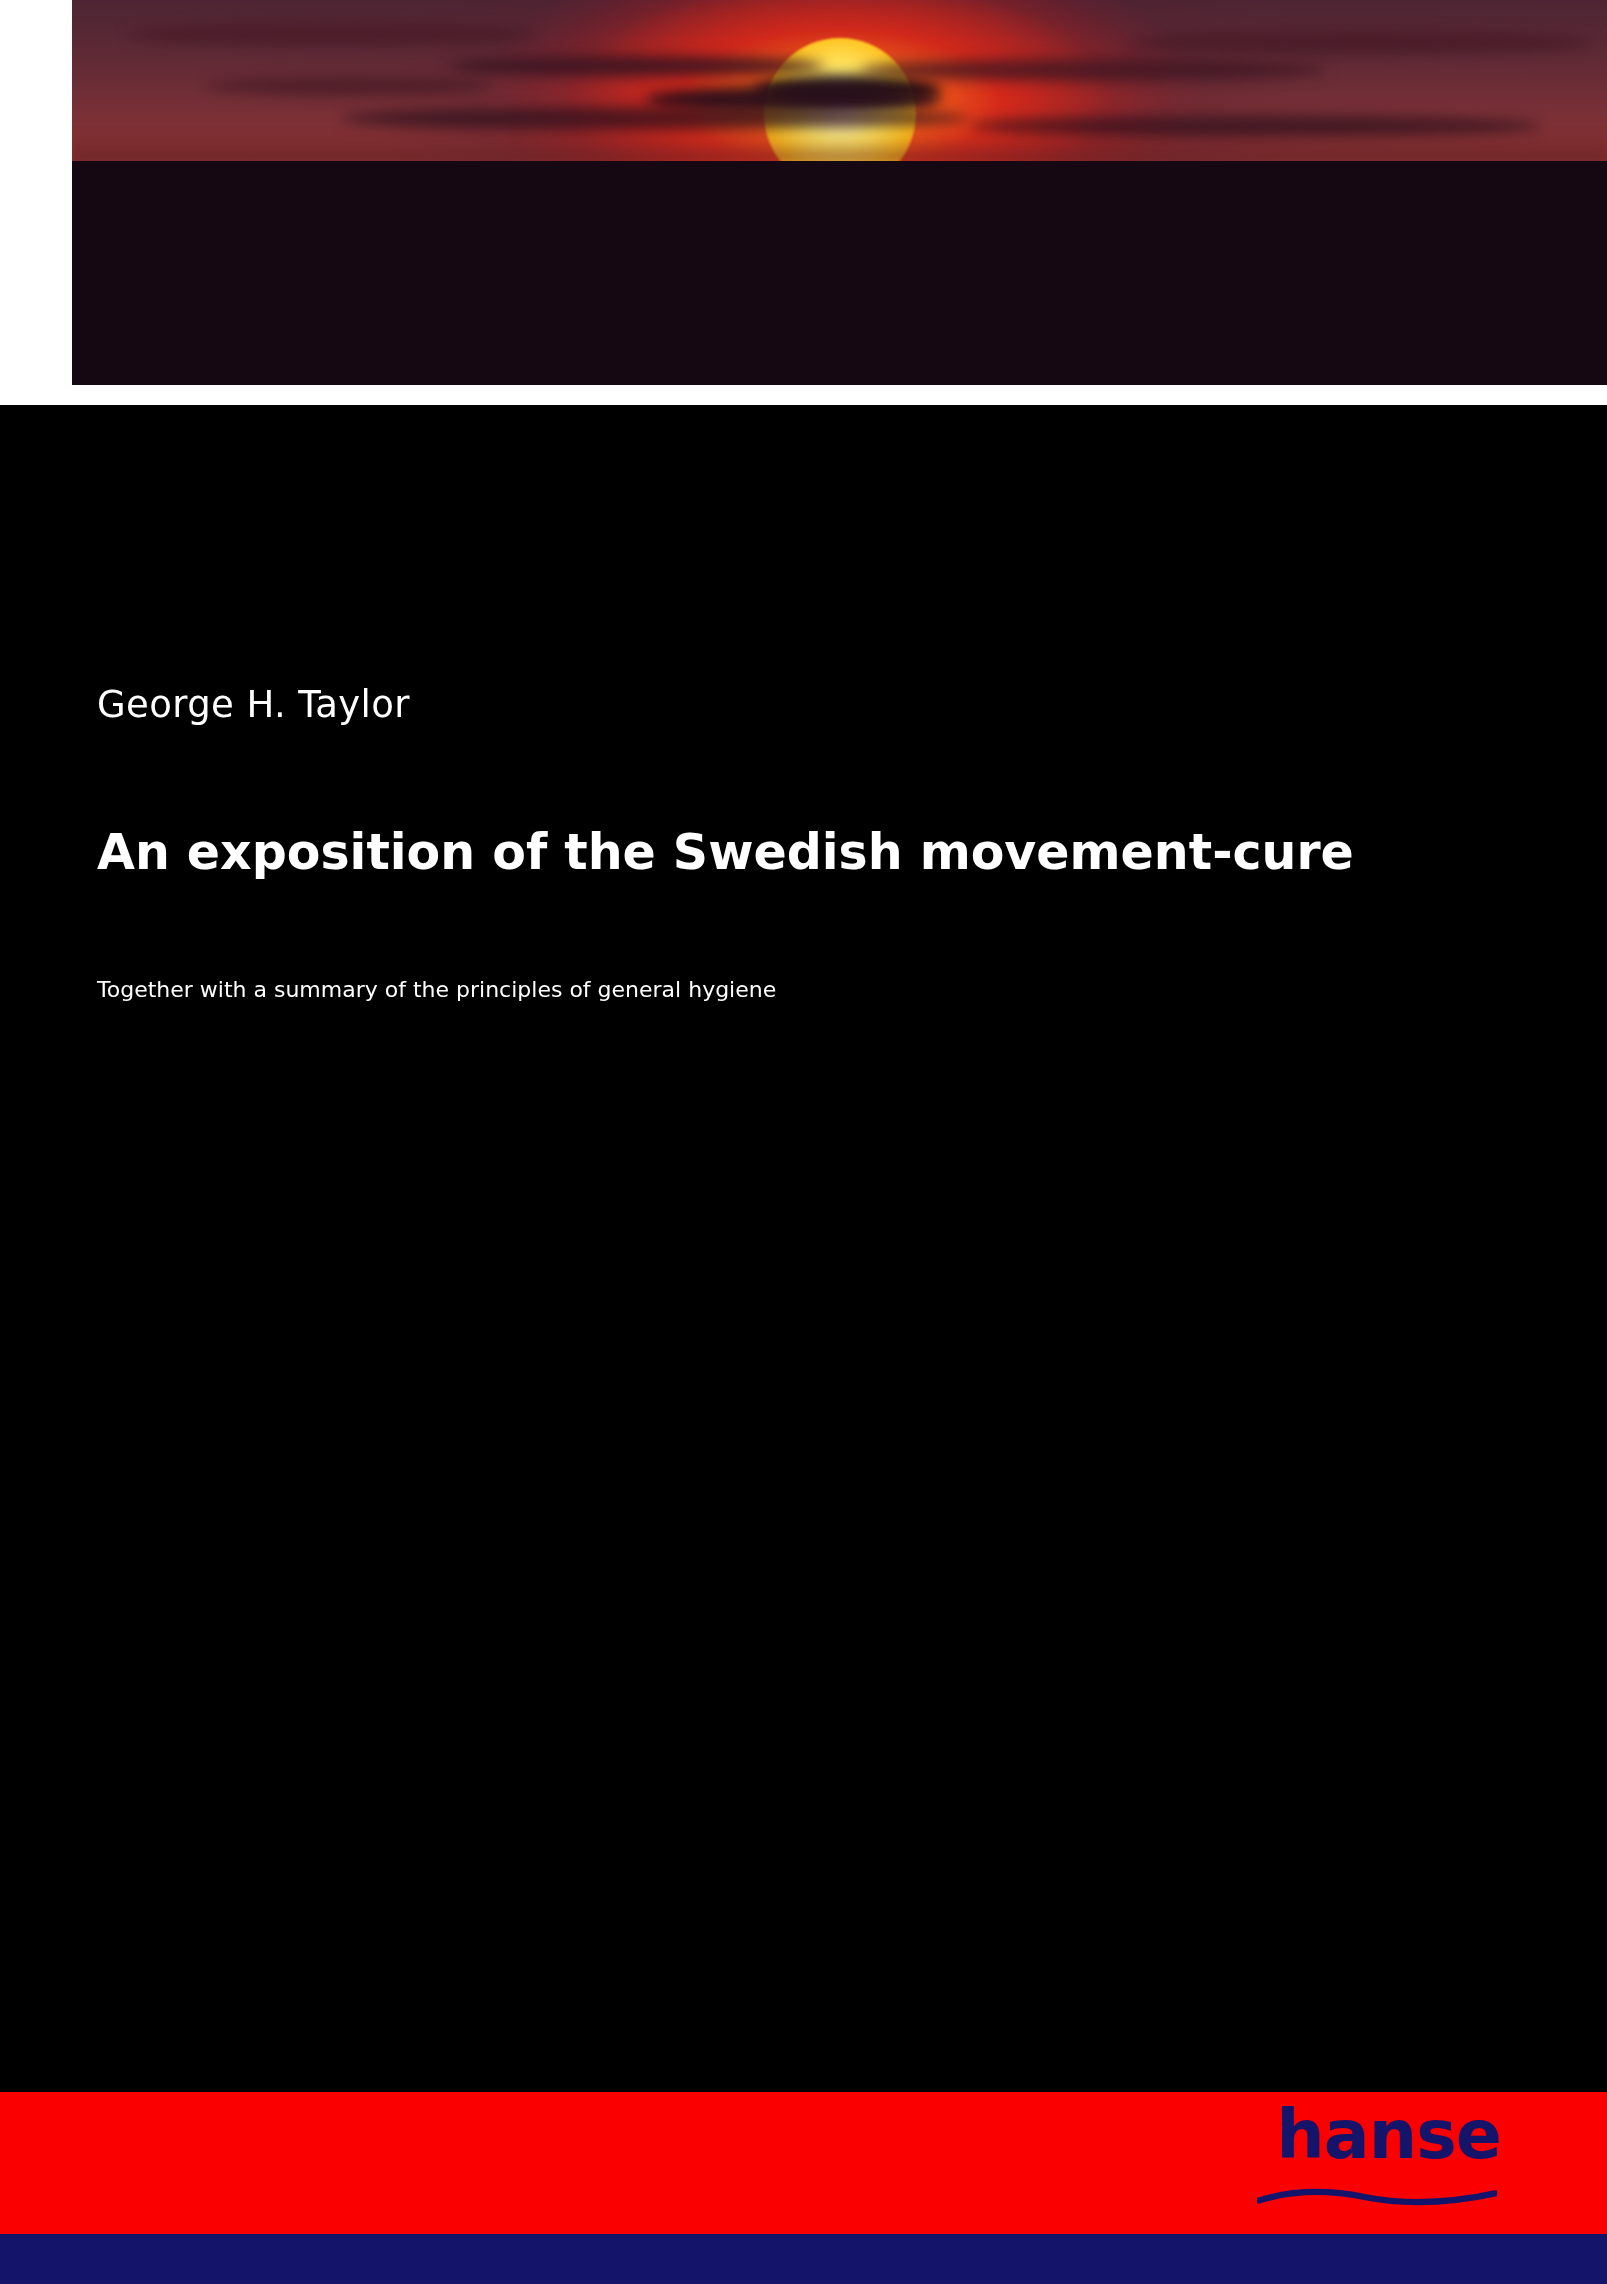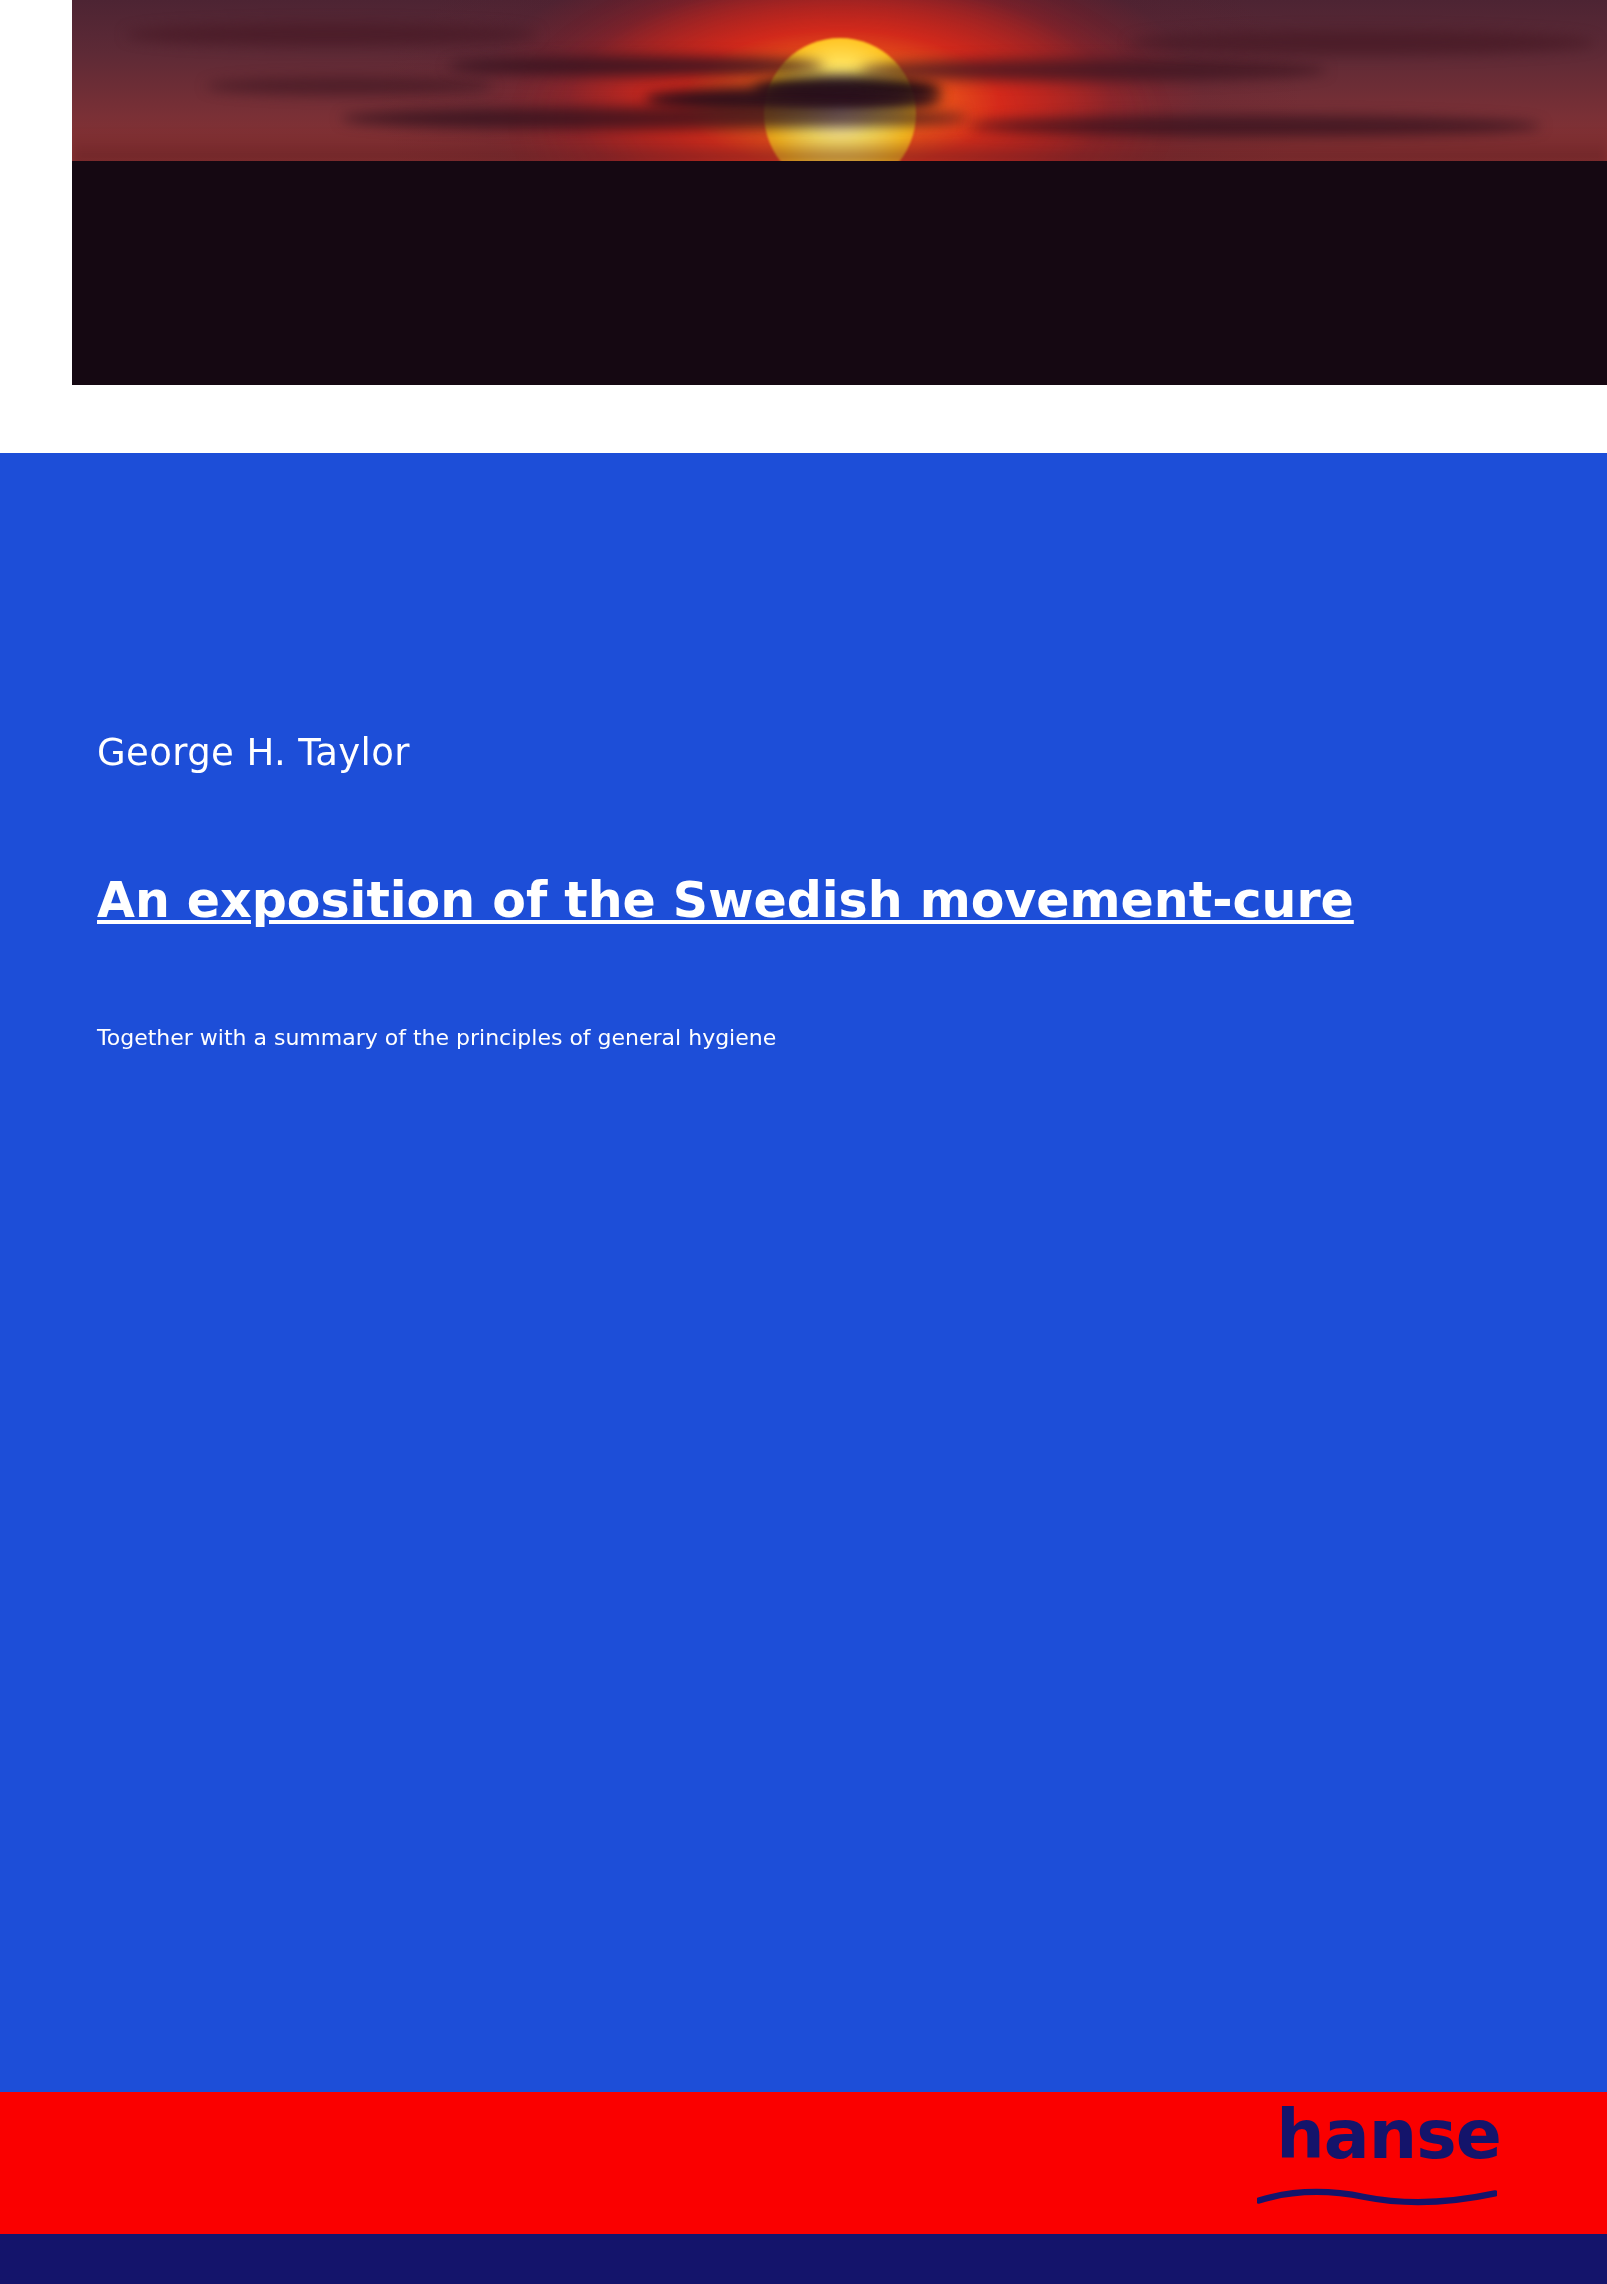--- a/index.html
+++ b/index.html
@@ -138,43 +138,41 @@
     filter: blur(4.5px);
   }
 
   
   .navy {
     position: absolute;
     left: 0;
     top: 405px;
     width: 1608px;
     height: 1687px;
-    background: #1d4ed8;
-    margin-top: 48px;
+    background: #000000;
   }
 
   .author {
     position: absolute;
     left: 97px;
     top: 278px;
     color: #ffffff;
     font-size: 37px;
     letter-spacing: 0.4px;
     white-space: nowrap;
   }
   .title {
     position: absolute;
     left: 97px;
     top: 419px;
     right: 107px;
     color: #ffffff;
     font-size: 49px;
     font-weight: bold;
     line-height: 1.18;
-    text-decoration: underline;
   }
   .subtitle {
     position: absolute;
     left: 97px;
     top: 571px;
     right: 107px;
     color: #ffffff;
     font-size: 22px;
     line-height: 1.3;
   }

